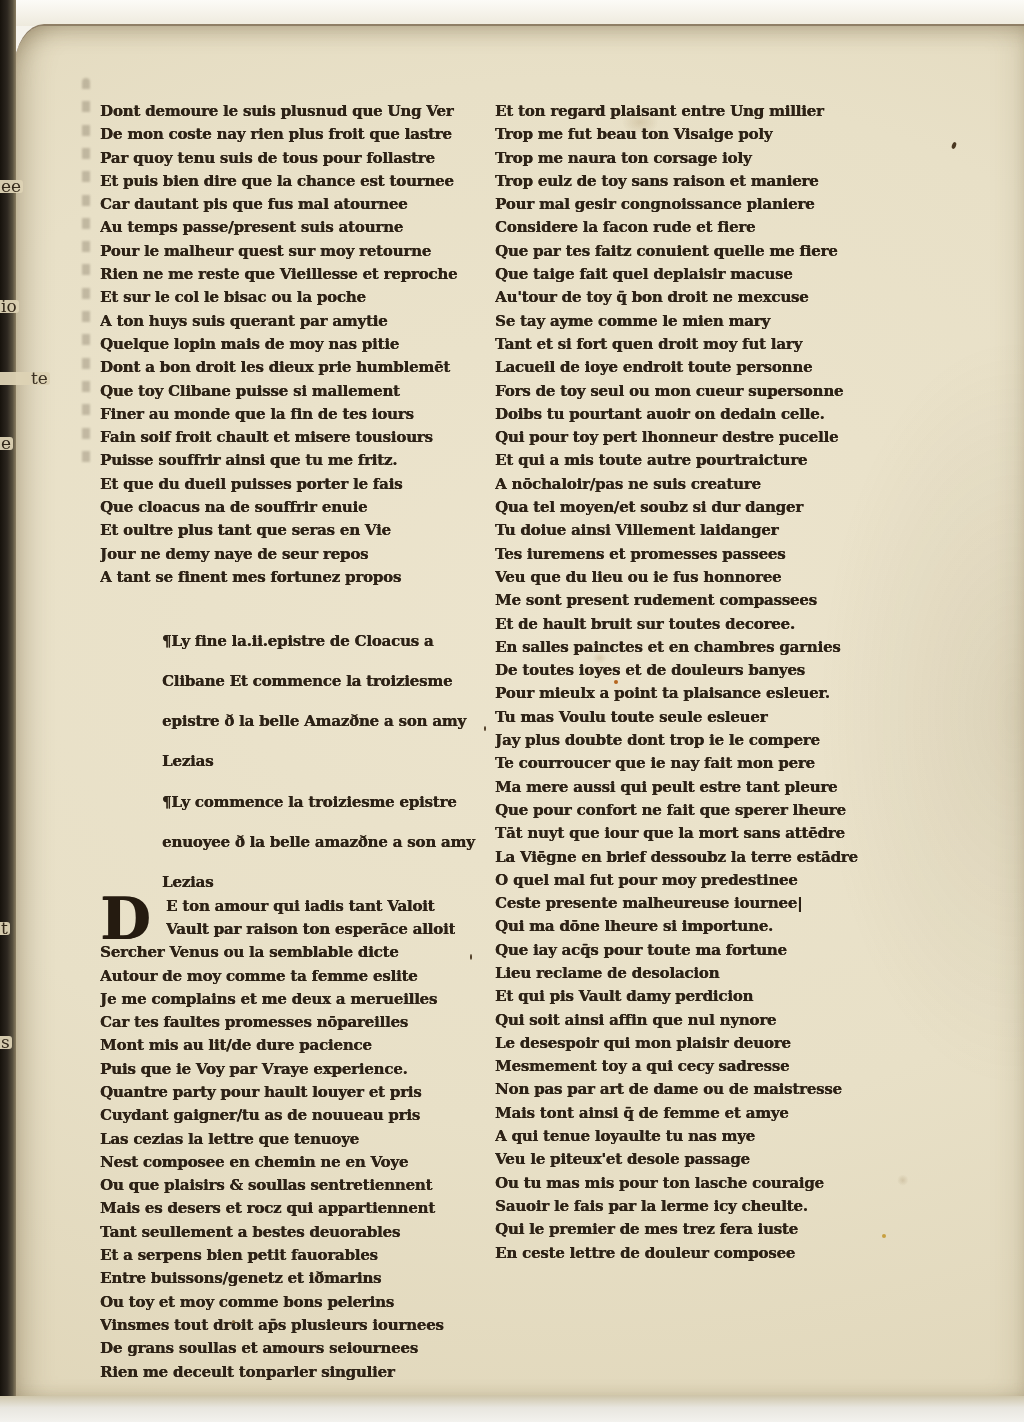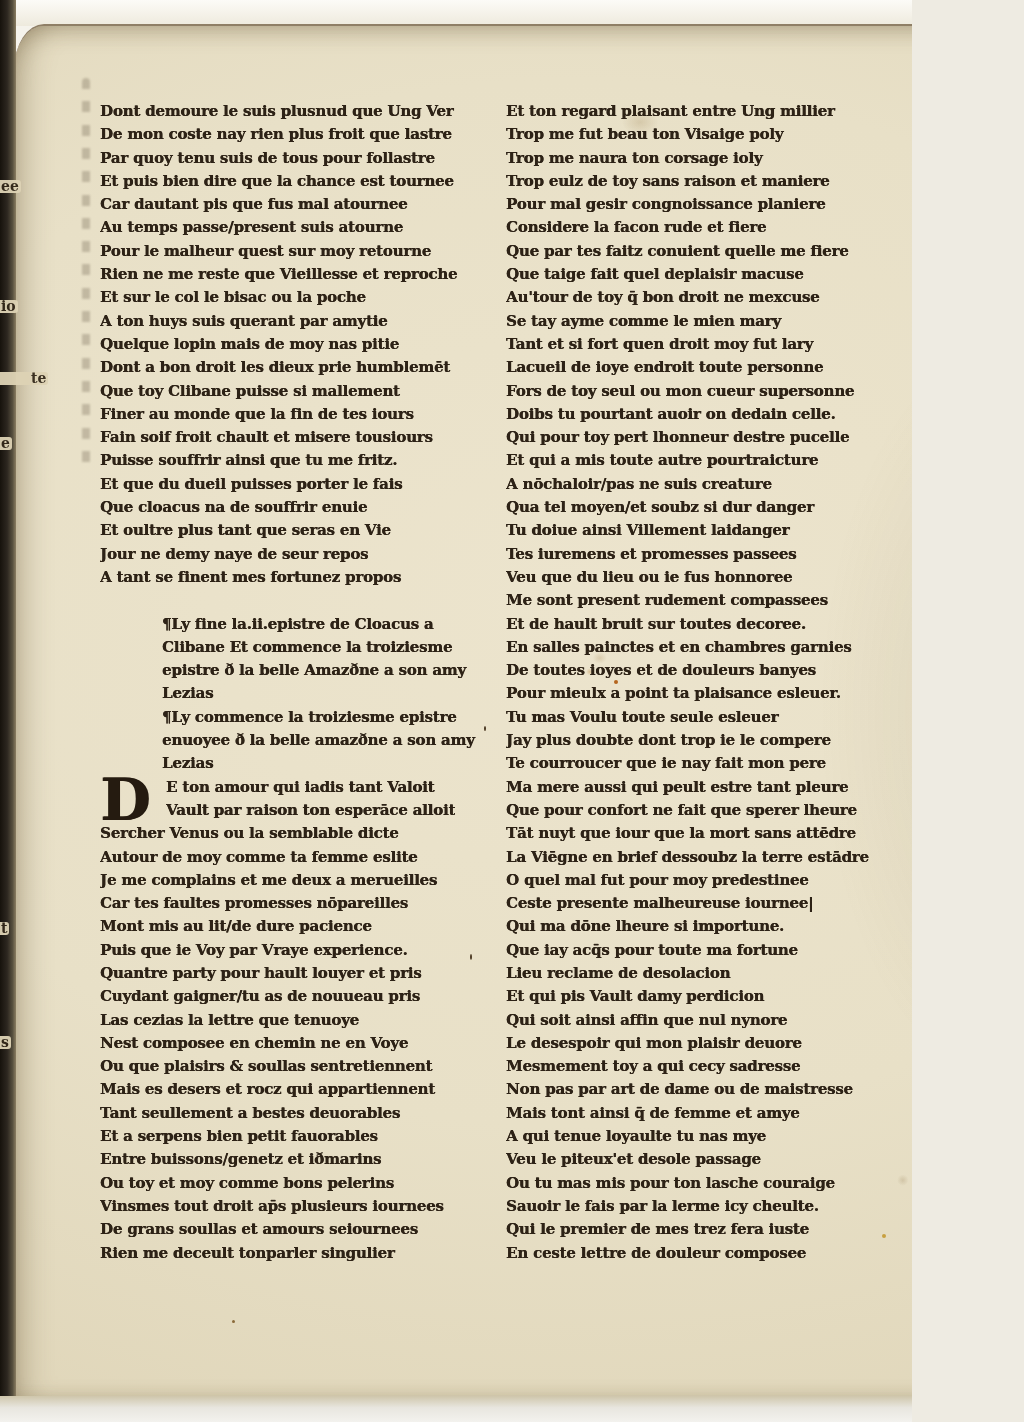--- a/index.html
+++ b/index.html
@@ -1,17 +1,17 @@
 <!DOCTYPE html>
 <html><head>
 <meta charset="utf-8">
 <style>
   html,body{margin:0;padding:0;}
   body{width:1024px;height:1422px;background:#eeebe2;font-family:"DejaVu Serif",serif;}
-  .scene{position:relative;width:912px;height:1422px;overflow:hidden;background:#f5f3ec;}
+  .scene{position:relative;width:1024px;height:1422px;overflow:hidden;background:#f5f3ec;}
 
   .backdrop-top{position:absolute;left:0;top:0;width:100%;height:26px;
     background:linear-gradient(#fcfbf7,#eeeadd);}
   .backdrop-bottom{position:absolute;left:0;bottom:0;width:100%;height:26px;
     background:linear-gradient(#cfc6ab,#e8e6df 45%,#f3f2ee);}
 
   .page{position:absolute;left:14px;top:24px;width:1010px;height:1374px;
     background:radial-gradient(1300px 950px at 55% 42%, #ece4cd 0%, #e8e0c7 55%, #dfd5b8 100%);
     border-top:2px solid #8f7f66;border-bottom:1px solid #a3926f;
     border-radius:30px 0 0 0 / 46px 0 0 0;
@@ -22,40 +22,40 @@
   .page::before{content:"";position:absolute;inset:0;pointer-events:none;border-radius:inherit;
     background:
       radial-gradient(26px 18px at 62% 7%, rgba(130,96,40,.18), transparent 70%),
       radial-gradient(10px 8px at 58% 46%, rgba(150,110,50,.20), transparent 70%),
       radial-gradient(8px 8px at 88% 84%, rgba(120,90,40,.18), transparent 70%),
       radial-gradient(5px 5px at 57% 47%, rgba(180,120,40,.35), transparent 70%),
       radial-gradient(260px 500px at 99% 50%, rgba(110,90,50,.10), transparent 75%);}
 
   .spine{position:absolute;left:0;top:0;width:16px;height:100%;
     background:linear-gradient(90deg,#16120c,#2d2720 45%,#564f3e 78%,#8a7d61);}
-  .spine-frag{position:absolute;left:0;color:#33281a;font-weight:700;font-size:14px;
+  .spine-frag{position:absolute;left:0;color:#33281a;font-weight:400;font-size:17px;
     line-height:13px;background:#ded3b5;padding:0 2px 0 1px;border-radius:0 3px 3px 0;opacity:.95;}
   .spine-frag:nth-child(1){top:180px;}
   .spine-frag:nth-child(2){top:300px;}
   .spine-frag:nth-child(3){top:372px;padding-left:31px;}
   .spine-frag:nth-child(4){top:437px;}
   .spine-frag:nth-child(5){top:922px;}
   .spine-frag:nth-child(6){top:1036px;}
 
   .fold-noise{position:absolute;left:68px;top:52px;width:8px;height:392px;
     background:repeating-linear-gradient(#3a2d1c 0 11px, transparent 11px 23.3px);
     opacity:.22;filter:blur(1px);border-radius:4px;}
 
   .col{position:absolute;color:#2d2216;font-weight:700;font-size:15px;line-height:23.3px;
     letter-spacing:-0.2px;white-space:nowrap;text-shadow:0.35px 0 0 currentColor;}
   .col-left{left:86px;top:74px;width:398px;}
-  .col-right{left:492px;top:74px;width:432px;}
+  .col-right{left:481px;top:74px;width:432px;}
   .verse-line{height:23.3px;overflow:hidden;}
   .spacer{height:23.3px;}
-  .rubric .verse-line{margin-left:62px;}
+  .rubric .verse-line{margin-left:62px;margin-top:17px;}
   .dropcap-row{display:flex;align-items:flex-start;height:46.6px;}
   .dropcap{font-size:58px;line-height:42px;width:66px;padding-top:3px;letter-spacing:0;
     color:#251b10;text-shadow:1px 0 0 currentColor;}
 
   .specks div{position:absolute;border-radius:50%;background:#4a3822;}
   .specks div:nth-child(1){left:938px;top:116px;width:4px;height:7px;transform:rotate(20deg);}
   .specks div:nth-child(2){left:600px;top:654px;width:4px;height:4px;background:#b5651d;}
   .specks div:nth-child(3){left:868px;top:1208px;width:4px;height:4px;background:#c8a040;}
   .specks div:nth-child(4){left:456px;top:928px;width:2px;height:6px;}
   .specks div:nth-child(5){left:470px;top:700px;width:2px;height:5px;}

